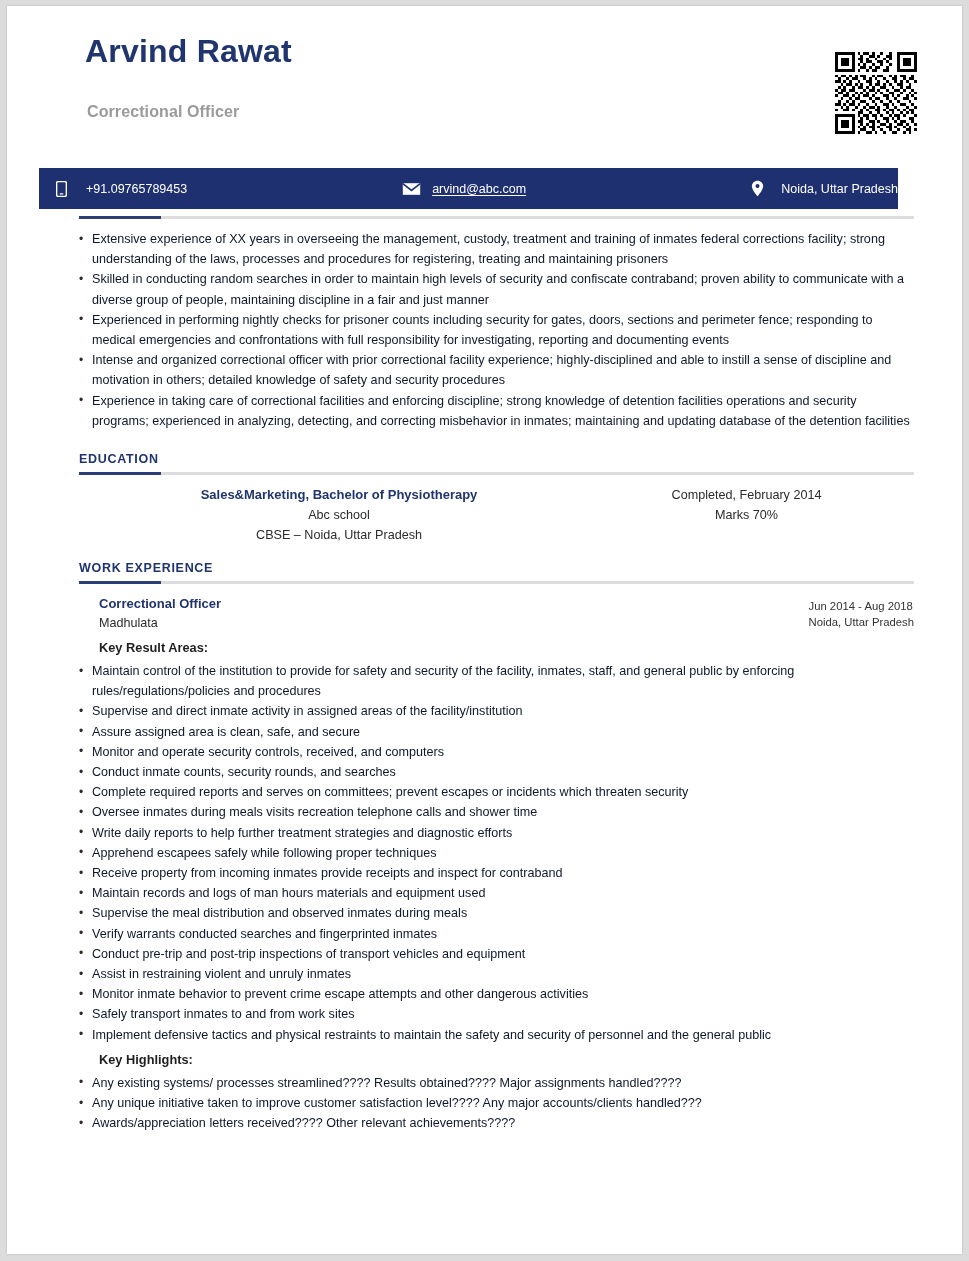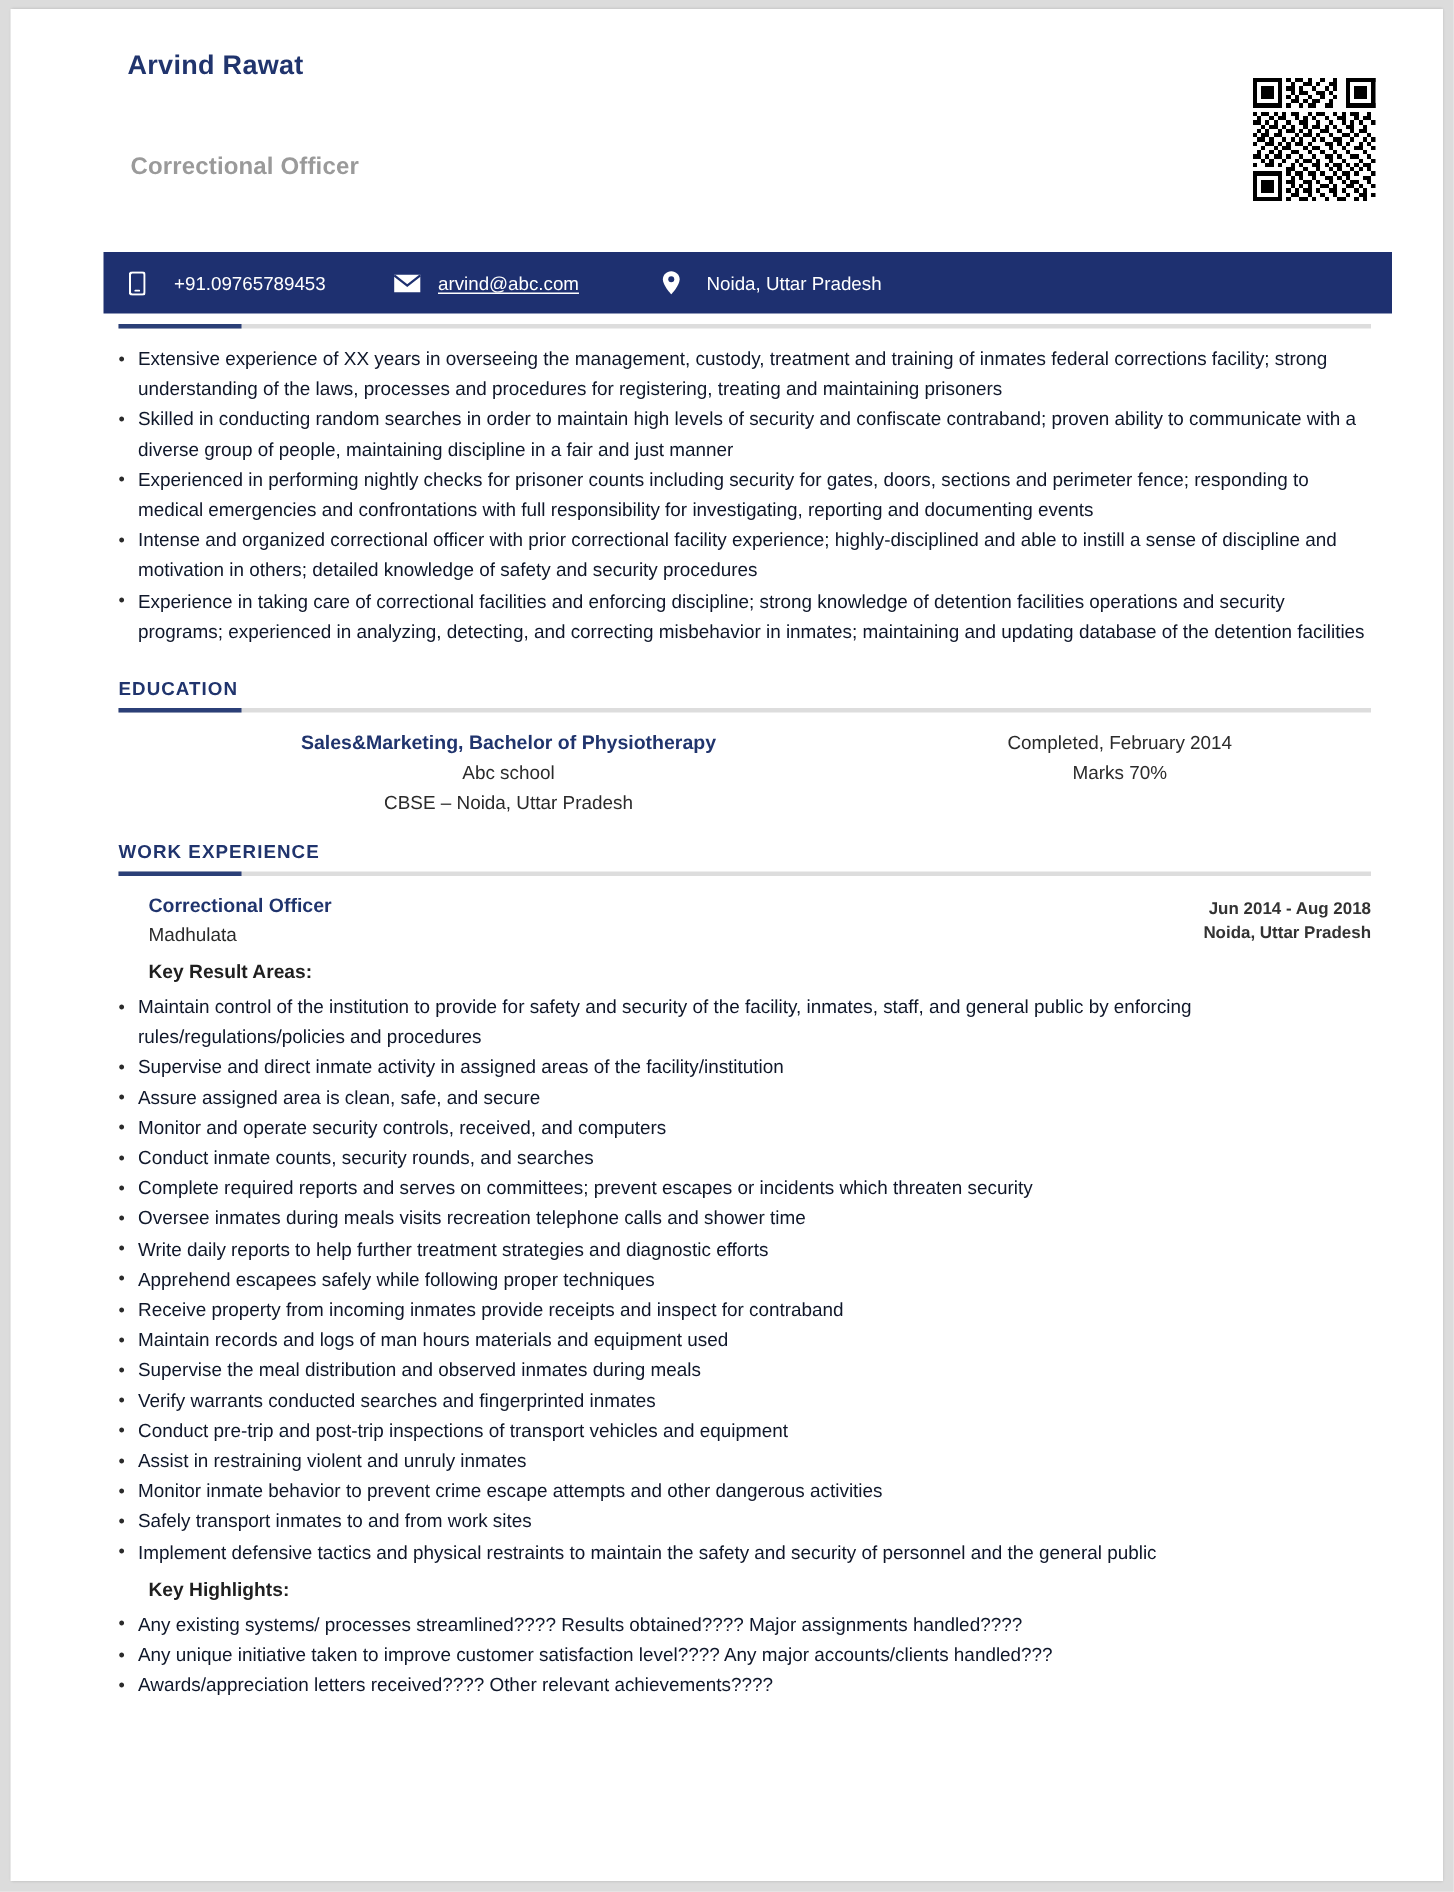--- a/index.html
+++ b/index.html
@@ -35,21 +35,21 @@
   .header {
     position: relative;
     padding: 42px 0 0 0;
     height: 118px;
     box-sizing: border-box;
   }
   .name {
     position: absolute;
     left: 78px;
     top: 27px;
-    font-size: 18px;
+    font-size: 32px;
     font-weight: bold;
     color: #20346d;
     letter-spacing: 0.2px;
   }
   .job-title {
     position: absolute;
     left: 80px;
     top: 97px;
     font-size: 16px;
     color: #9a9a9a;
@@ -61,29 +61,30 @@
     right: 45px;
     top: 46px;
     width: 82px;
     height: 82px;
   }
   .qr svg { display:block; }
 
   
   .contact-bar {
     position: absolute;
-    left: 62px;
+    left: 32px;
     top: 162px;
     width: 859px;
     height: 41px;
     background: #1e3070;
     display: flex;
     align-items: center;
     box-sizing: border-box;
     padding-left: 17px;
+    justify-content: space-between;
   }
   .contact-item {
     display: flex;
     align-items: center;
     color: #ffffff;
     font-size: 12.5px;
     white-space: nowrap;
   }
   .ci-phone { width: 168px; }
   .ci-mail  { width: 180px; }
@@ -188,26 +189,24 @@
     font-weight: bold;
     color: #20346d;
     line-height: 19px;
   }
   .job-company {
     font-size: 12.6px;
     color: #2b2b2b;
     line-height: 20px;
   }
   .job-meta {
-    text-align: right;
     font-size: 11.3px;
     color: #333333;
     line-height: 16px;
     padding-top: 4px;
-    font-weight: bold;
   }
   .sub-head {
     font-size: 12.8px;
     font-weight: bold;
     color: #1f1f1f;
     padding-left: 20px;
     margin-top: 7px;
     margin-bottom: 6px;
   }
   .work-list { padding-left: 54px; }

